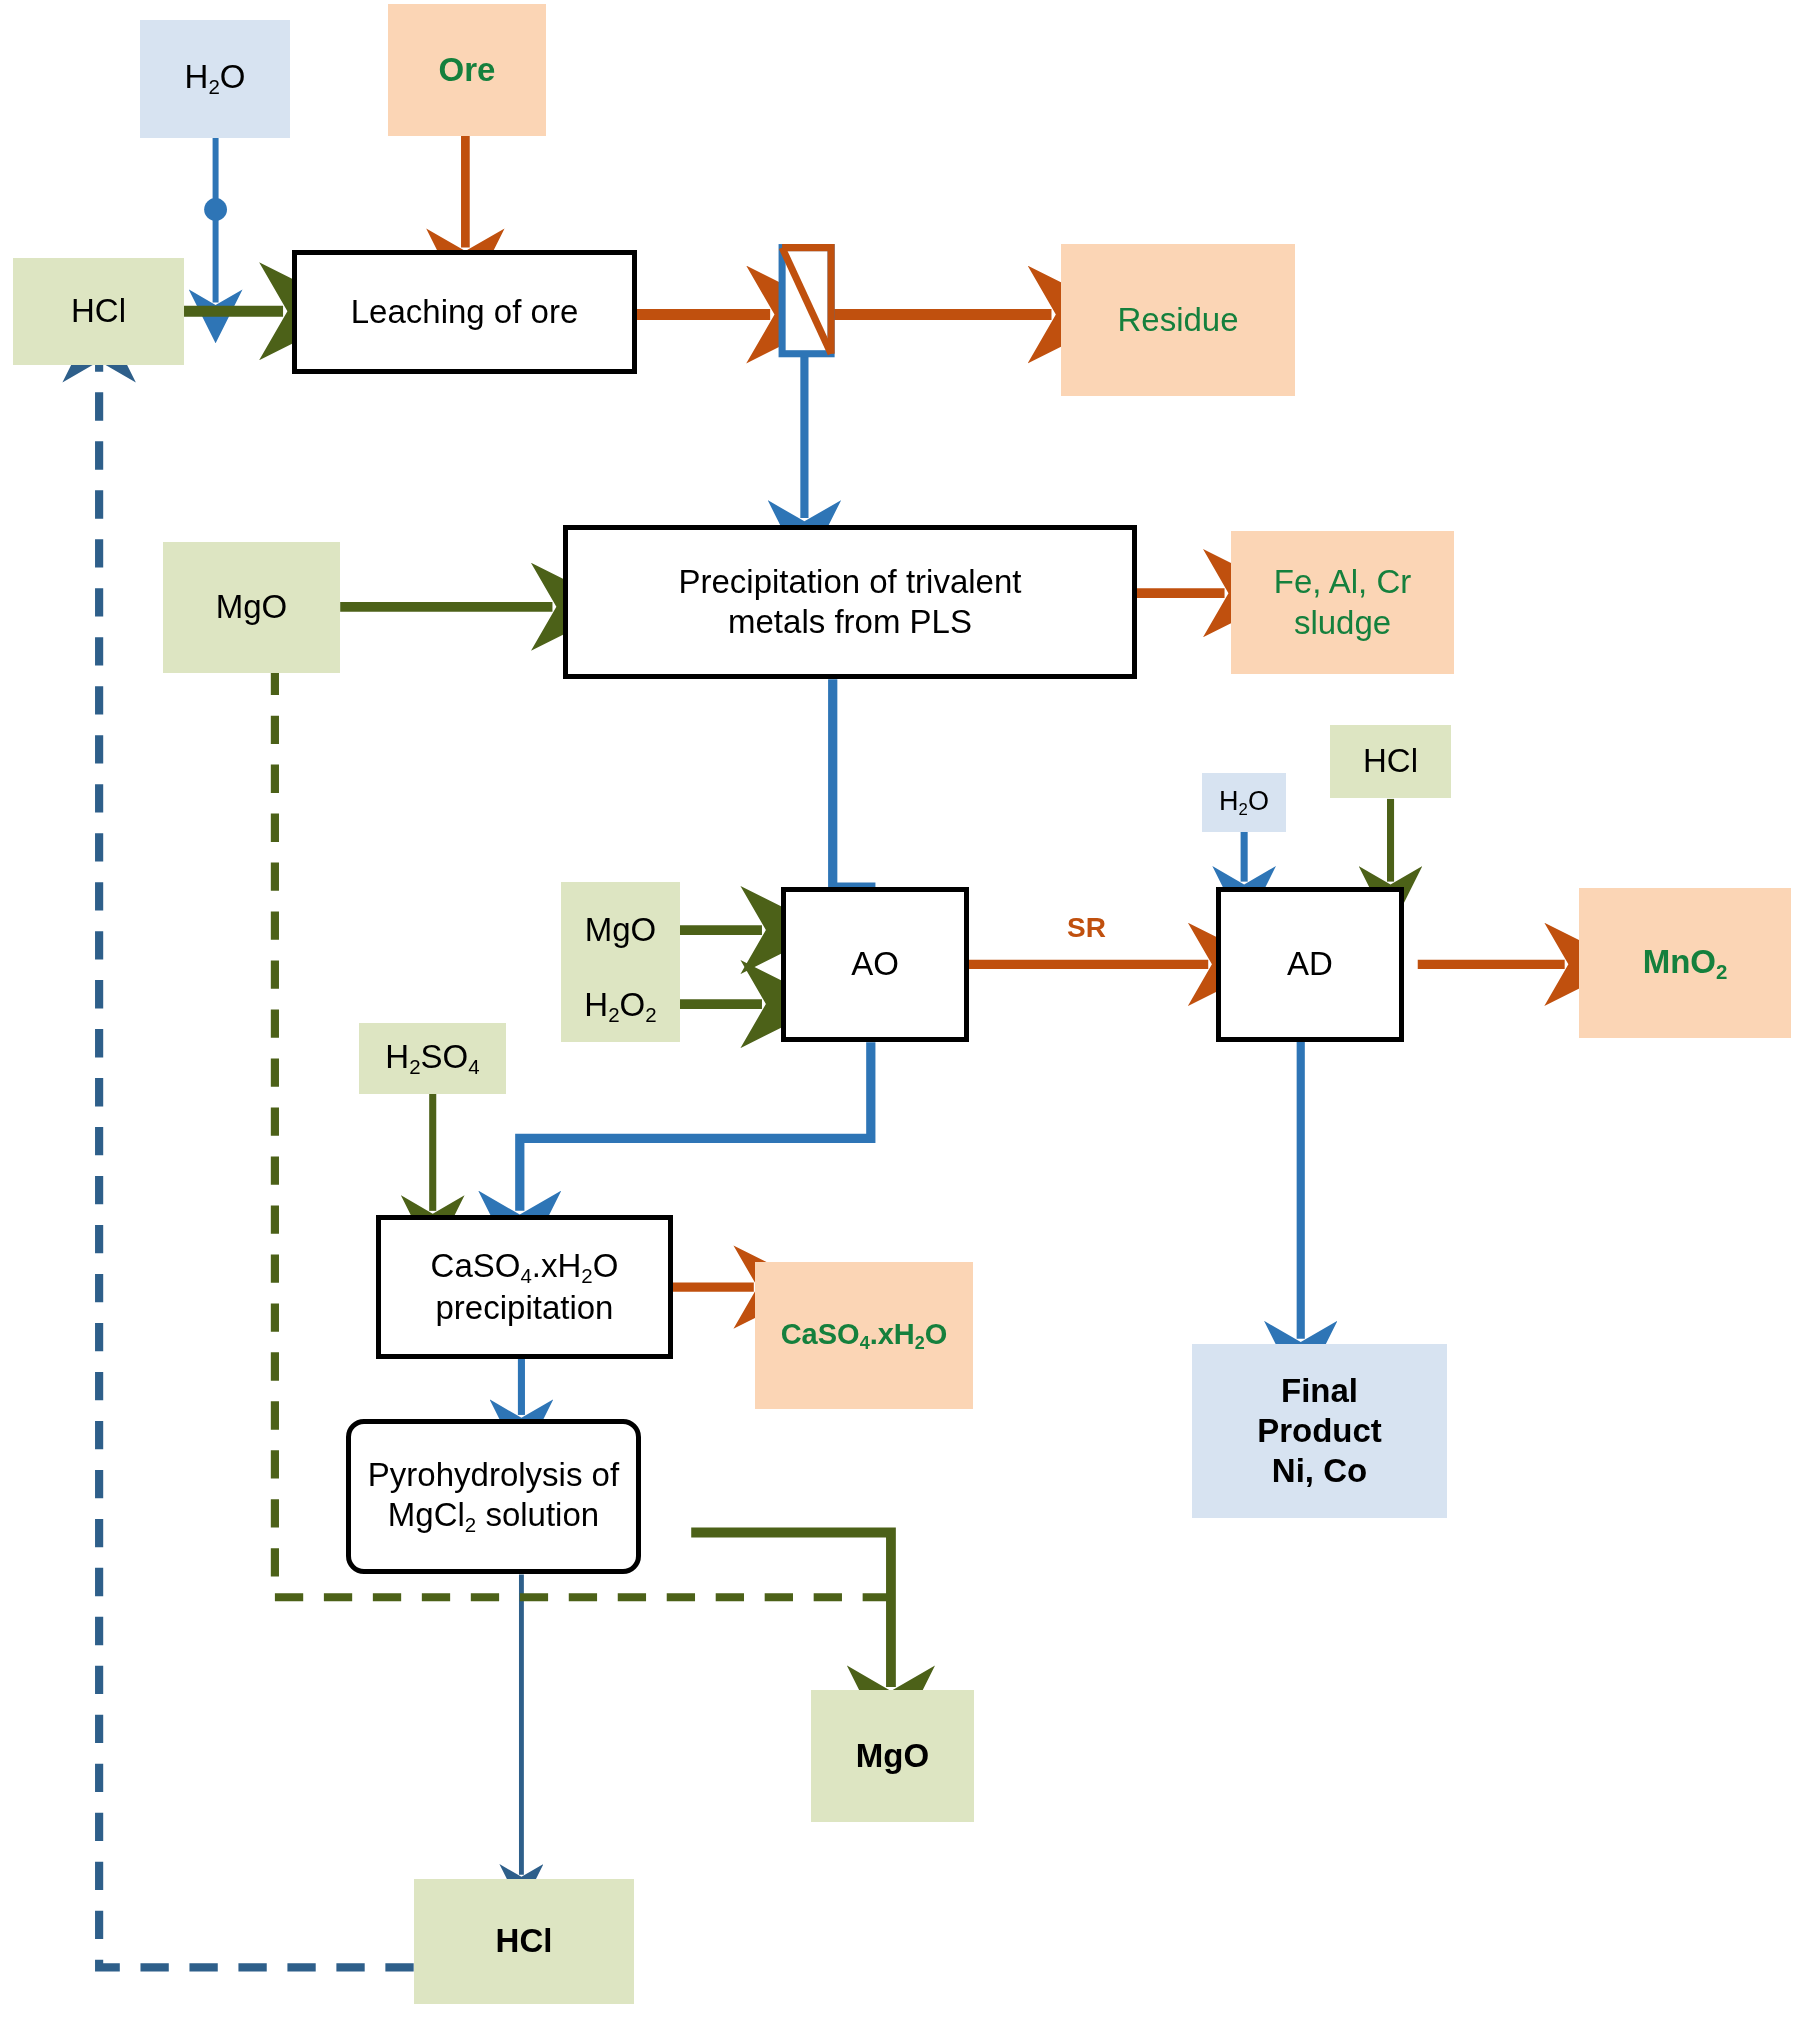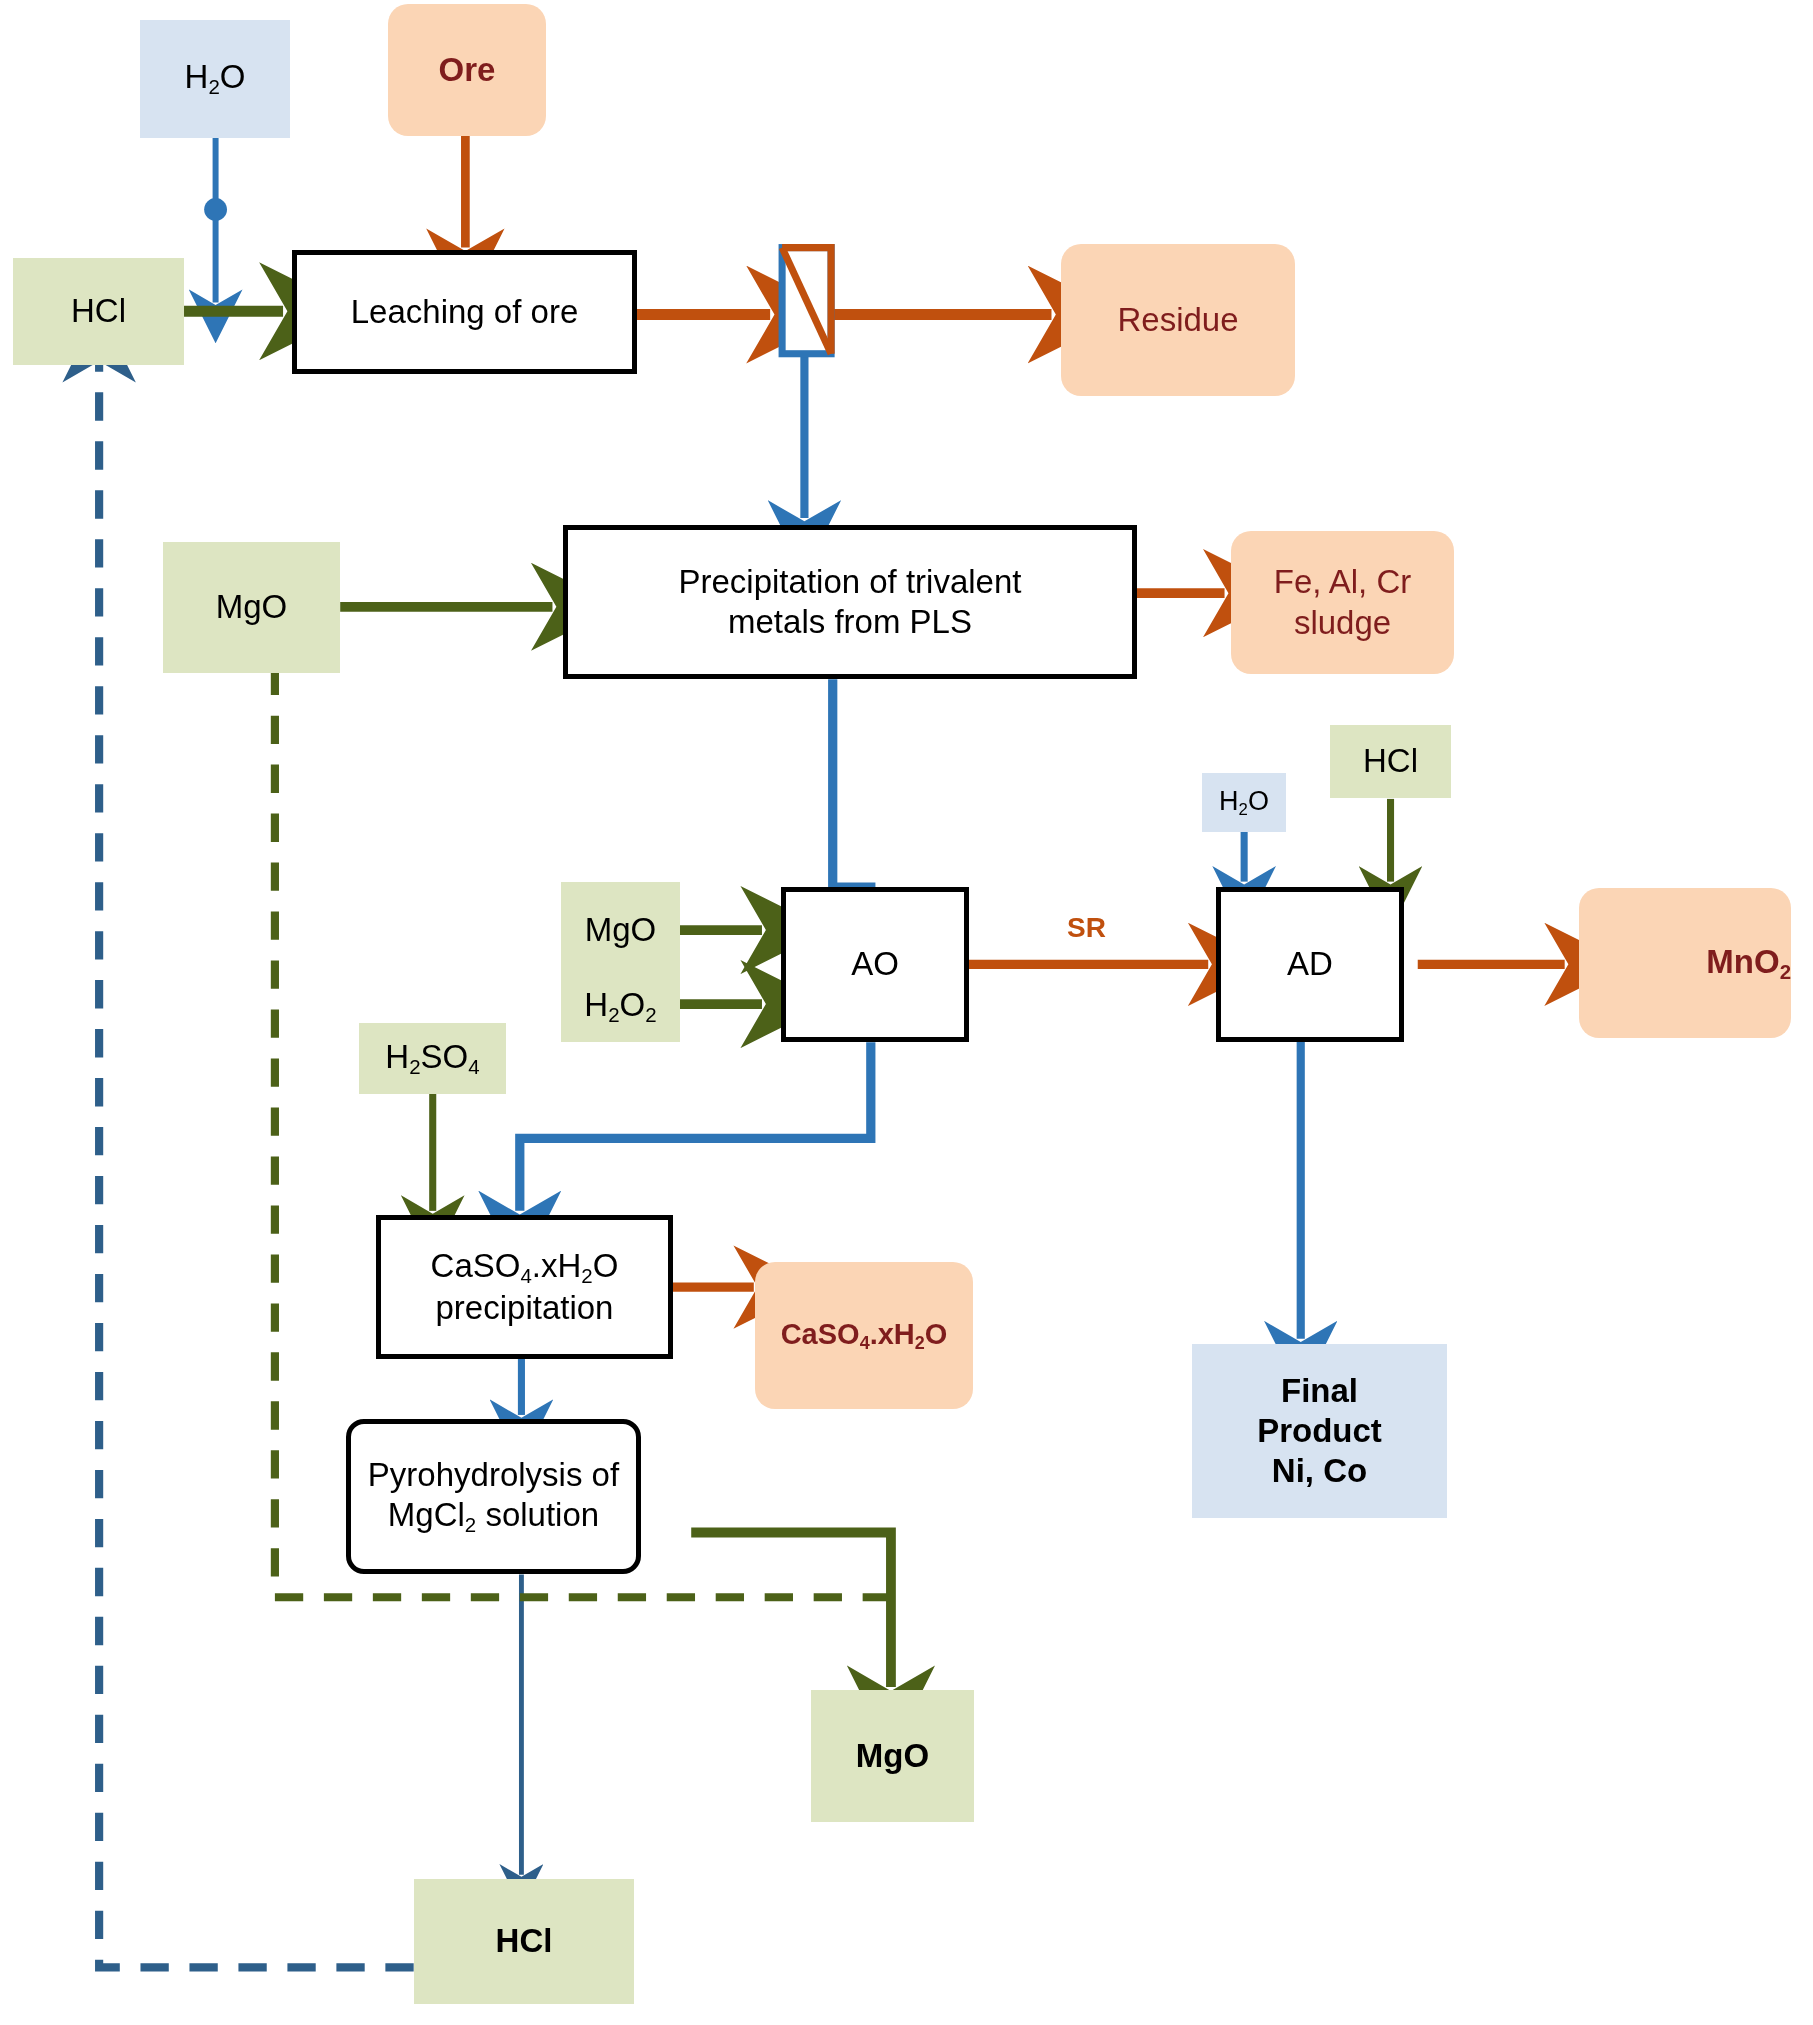--- a/index.html
+++ b/index.html
@@ -2,21 +2,21 @@
 <html style="font-size:8.7px"><head>
 <meta charset="utf-8">
 <style>
   html,body{margin:0;padding:0;background:#ffffff;}
   body{font-family:"Liberation Sans",sans-serif;}
   #root{position:relative;width:1814px;height:2025px;background:#fff;overflow:hidden;}
   svg#wires{position:absolute;left:0;top:0;width:1814px;height:2025px;pointer-events:none;}
   .node{position:absolute;box-sizing:border-box;display:flex;align-items:center;justify-content:center;text-align:center;line-height:1.22;}
   .proc{background:#ffffff;border:5.4px solid #000000;color:#000;font-size:33px;font-weight:400;padding:3.3px 5.4px;}
   .reagent{background:#dde5c2;color:#000;font-size:33px;}
-  .product{background:#fbd5b5;color:#7f1d1d;font-size:33px;border-radius:20px;}
+  .product{background:#fbd5b5;color:#15803d;font-size:33px;}
   .water{background:#d7e3f1;color:#000;font-size:33px;}
   .bold{font-weight:bold;}
   .edge-label{position:absolute;color:#c0500e;font-size:28px;font-weight:bold;font-family:"Liberation Sans",sans-serif;}
   sub{font-size:0.62em;vertical-align:-0.28em;}
 </style>
 </head>
 <body>
 
 <div id="root">
 
@@ -143,21 +143,21 @@
   </div>
 
   <div class="node reagent" style="left:1330px;top:725px;width:121px;height:73px;">
     <span>HCl</span>
   </div>
 
   <div class="node proc" style="left:1216px;top:887px;width:188px;height:155px;">
     <span>AD</span>
   </div>
 
-  <div class="node product bold" style="left:1579px;top:888px;width:212px;height:150px;justify-content:flex-end;">
+  <div class="node product bold" style="left:1579px;top:888px;width:212px;height:150px;">
     <span>MnO<sub>2</sub></span>
   </div>
 
   <div class="node water bold" style="left:1173px;top:1344px;width:255px;height:174px;margin-left:19px;">
     <span>Final<br>Product<br>Ni, Co</span>
   </div>
 
   <div class="node reagent" style="left:359px;top:1023px;width:147px;height:71px;">
     <span>H<sub>2</sub>SO<sub>4</sub></span>
   </div>

